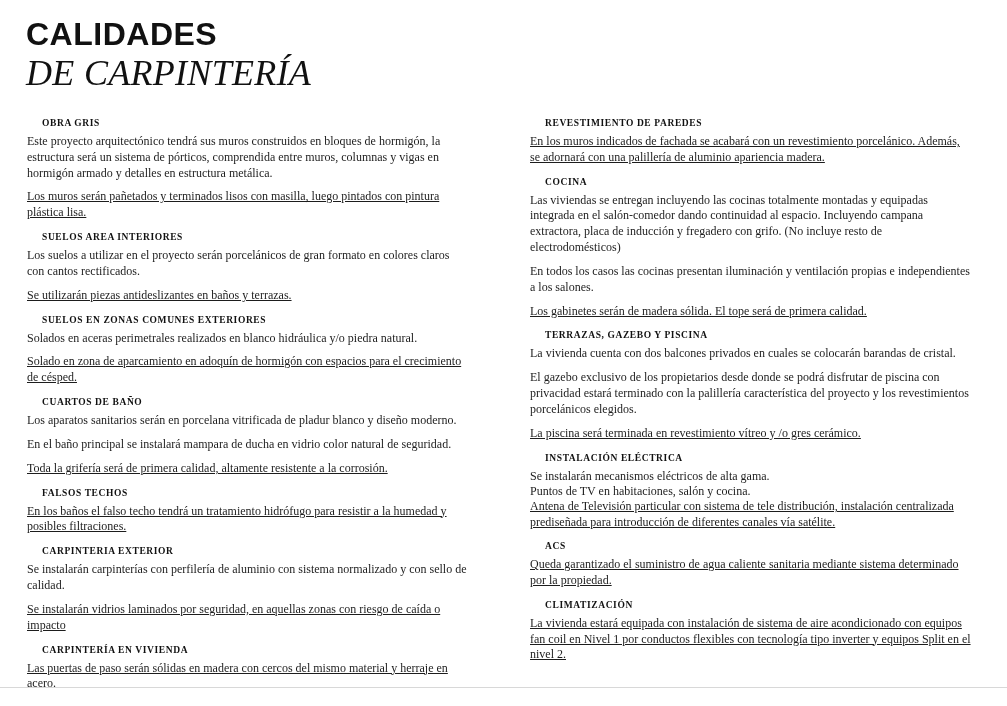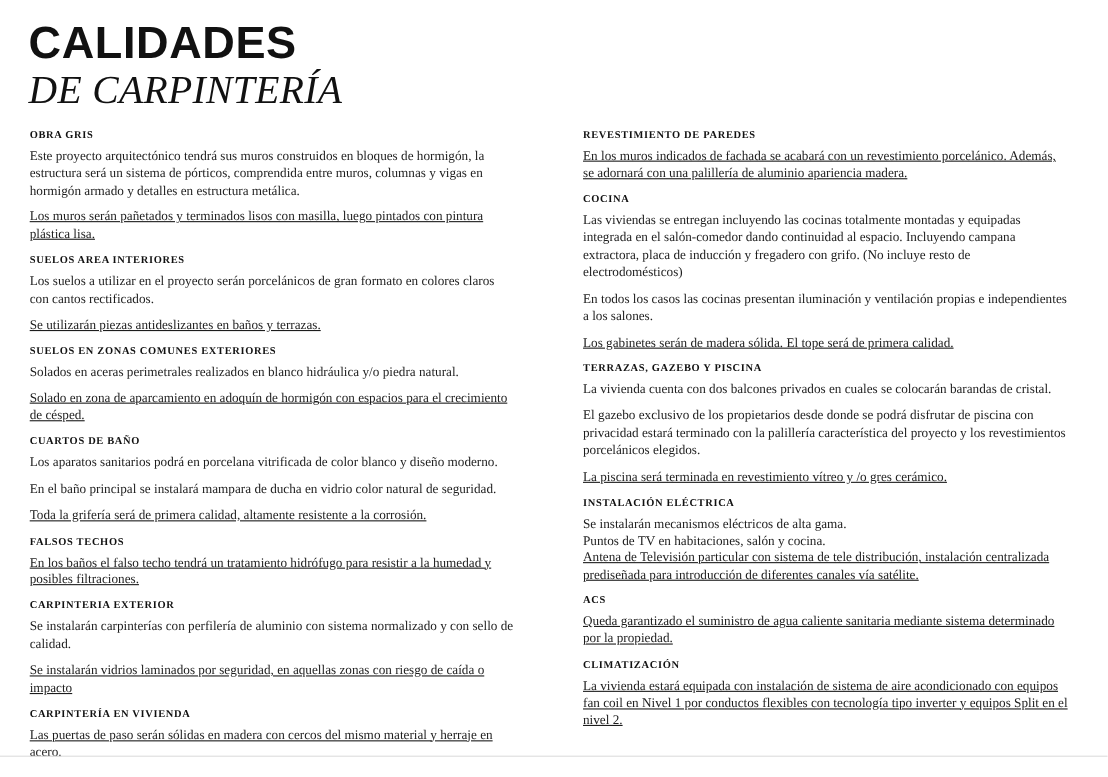--- a/index.html
+++ b/index.html
@@ -23,21 +23,21 @@
     background: #ffffff;
   }
   .title-block {
     position: absolute;
     left: 26px;
     top: 18px;
   }
   .title-main {
     font-family: "Liberation Sans", sans-serif;
     font-weight: bold;
-    font-size: 41px;
+    font-size: 32px;
     letter-spacing: 0.5px;
     line-height: 1.05;
     color: #111111;
     margin: 0;
   }
   .title-sub {
     font-family: "Liberation Serif", serif;
     font-style: italic;
     font-size: 36px;
     line-height: 1.1;
@@ -66,21 +66,21 @@
   }
   .section {
     margin-bottom: 11px;
   }
   .section-heading {
     font-family: "Liberation Serif", serif;
     font-weight: bold;
     font-size: 9.5px;
     letter-spacing: 0.6px;
     color: #111111;
-    margin: 0 0 6px 0;
+    margin: 0 0 6px 15px;
     text-transform: uppercase;
   }
   .para {
     font-family: "Liberation Serif", serif;
     font-size: 12px;
     line-height: 1.32;
     color: #1d1d1d;
     margin: 0 0 8px 0;
     text-align: left;
   }
@@ -134,21 +134,21 @@
           <p class="para">Los suelos a utilizar en el proyecto serán porcelánicos de gran formato en colores claros con cantos rectificados.</p>
           <p class="para">Se utilizarán piezas antideslizantes en baños y terrazas.</p>
         </div>
         <div class="section">
           <div class="section-heading">SUELOS EN ZONAS COMUNES EXTERIORES</div>
           <p class="para">Solados en aceras perimetrales realizados en blanco hidráulica y/o piedra  natural.</p>
           <p class="para">Solado en zona de aparcamiento en adoquín de hormigón con espacios para el crecimiento de césped.</p>
         </div>
         <div class="section">
           <div class="section-heading">CUARTOS DE BAÑO</div>
-          <p class="para">Los aparatos sanitarios podrá en porcelana vitrificada de color blanco y diseño moderno.</p>
+          <p class="para">Los aparatos sanitarios serán en porcelana vitrificada de pladur blanco y diseño moderno.</p>
           <p class="para">En el baño principal se instalará mampara de ducha en vidrio color natural de seguridad.</p>
           <p class="para">Toda la grifería será de primera calidad, altamente resistente a la corrosión.</p>
         </div>
         <div class="section">
           <div class="section-heading">FALSOS TECHOS</div>
           <p class="para">En los baños el falso techo tendrá un tratamiento hidrófugo para resistir a la humedad y posibles filtraciones.</p>
         </div>
         <div class="section">
           <div class="section-heading">CARPINTERIA EXTERIOR</div>
           <p class="para">Se instalarán carpinterías con perfilería de aluminio con sistema normalizado y con sello de calidad.</p>

